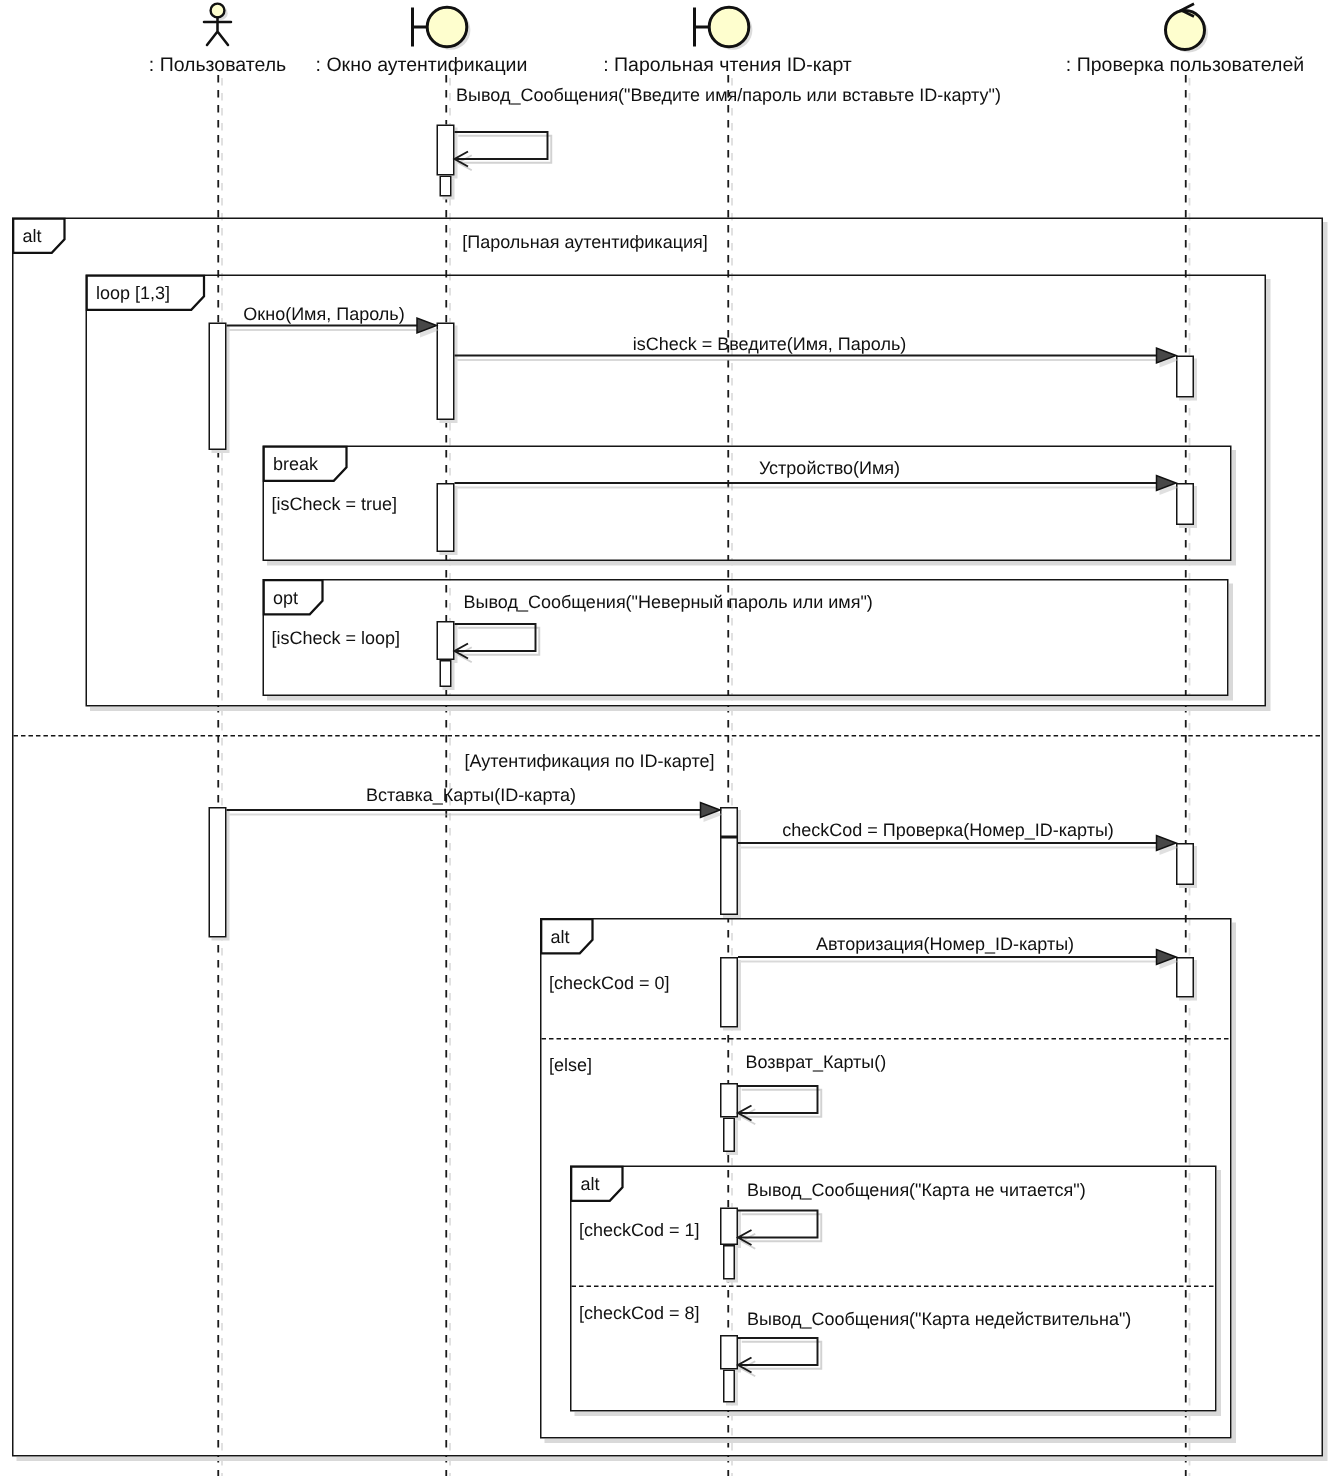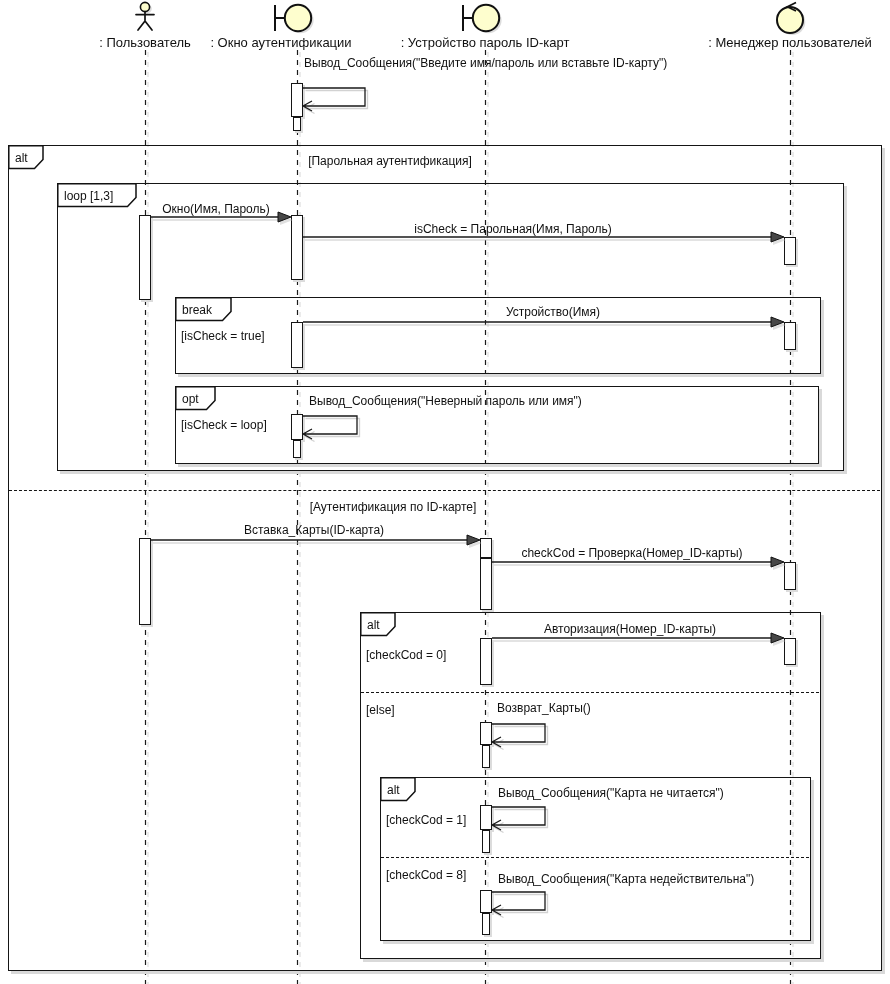--- a/index.html
+++ b/index.html
@@ -52,28 +52,28 @@
     <circle cx="32" cy="18" r="13.2" fill="#fefece" stroke="#111" stroke-width="2"></circle>
   </svg>
   <div class="abs llabel" style="left:281px;top:35px">: Окно аутентификации</div>
 
   <svg class="abs" style="left:454px;top:0" width="52" height="38">
     <circle cx="34.4" cy="20" r="13.2" fill="#dcdcdc"></circle>
     <line x1="9" y1="5" x2="9" y2="31" stroke="#111" stroke-width="2"></line>
     <line x1="9" y1="18" x2="19" y2="18" stroke="#111" stroke-width="2"></line>
     <circle cx="32" cy="18" r="13.2" fill="#fefece" stroke="#111" stroke-width="2"></circle>
   </svg>
-  <div class="abs llabel" style="left:485px;top:35px">: Устройство пароль ID-карт</div>
+  <div class="abs llabel" style="left:485px;top:35px">: Парольная чтения ID-карт</div>
 
   <svg class="abs" style="left:771px;top:0" width="40" height="38">
     <circle cx="21.3" cy="22" r="13" fill="#dcdcdc"></circle>
     <circle cx="19" cy="20" r="13" fill="#fefece" stroke="#111" stroke-width="2"></circle>
     <path d="M25,2.5 L16.5,6.8 L25,11" fill="none" stroke="#111" stroke-width="1.8"></path>
   </svg>
-  <div class="abs llabel" style="left:790px;top:35px">: Менеджер пользователей</div>
+  <div class="abs llabel" style="left:790px;top:35px">: Проверка пользователей</div>
 
   <div class="abs frag" style="left:8px;top:145px;width:874px;height:826px"></div>
   <div class="abs divider" style="left:9px;top:490px;width:871px"></div>
 
   <div class="abs frag" style="left:57px;top:183px;width:787px;height:288px"></div>
   <div class="abs frag" style="left:175px;top:297px;width:646px;height:77px"></div>
   <div class="abs frag" style="left:175px;top:386px;width:644px;height:78px"></div>
 
   <div class="abs frag" style="left:360px;top:612px;width:461px;height:347px"></div>
   <div class="abs divider" style="left:361px;top:692px;width:458px"></div>
@@ -214,21 +214,21 @@
     </g>
 
     <g fill="none">
       <path d="M494.5,894.5 H547.5 V912.5 H494.5 M503.5,907.5 L494.5,912.5 L503.5,917.5" stroke="#d2d2d2" stroke-width="1.3"></path>
       <path d="M492,892 H545 V910 H492 M501,905 L492,910 L501,915" stroke="#1a1a1a" stroke-width="1.3"></path>
     </g>
   </svg>
 
   <div class="abs msg" style="left:304px;top:56px">Вывод_Сообщения("Введите имя/пароль или вставьте ID-карту")</div>
   <div class="abs msg ctr" style="left:216px;top:202px">Окно(Имя, Пароль)</div>
-  <div class="abs msg ctr" style="left:513px;top:222px">isCheck = Парольная(Имя, Пароль)</div>
+  <div class="abs msg ctr" style="left:513px;top:222px">isCheck = Введите(Имя, Пароль)</div>
   <div class="abs msg ctr" style="left:553px;top:305px">Устройство(Имя)</div>
   <div class="abs msg" style="left:309px;top:394px">Вывод_Сообщения("Неверный пароль или имя")</div>
   <div class="abs msg ctr" style="left:314px;top:523px">Вставка_Карты(ID-карта)</div>
   <div class="abs msg ctr" style="left:632px;top:546px">checkCod = Проверка(Номер_ID-карты)</div>
   <div class="abs msg ctr" style="left:630px;top:622px">Авторизация(Номер_ID-карты)</div>
   <div class="abs msg" style="left:497px;top:701px">Возврат_Карты()</div>
   <div class="abs msg" style="left:498px;top:786px">Вывод_Сообщения("Карта не читается")</div>
   <div class="abs msg" style="left:498px;top:872px">Вывод_Сообщения("Карта недействительна")</div>
 
 </div>

